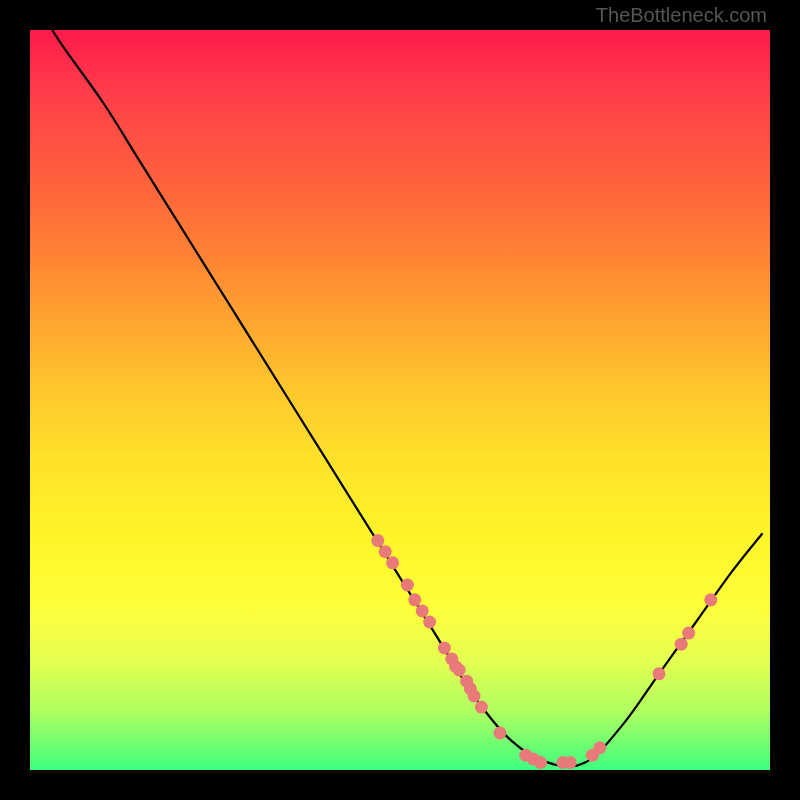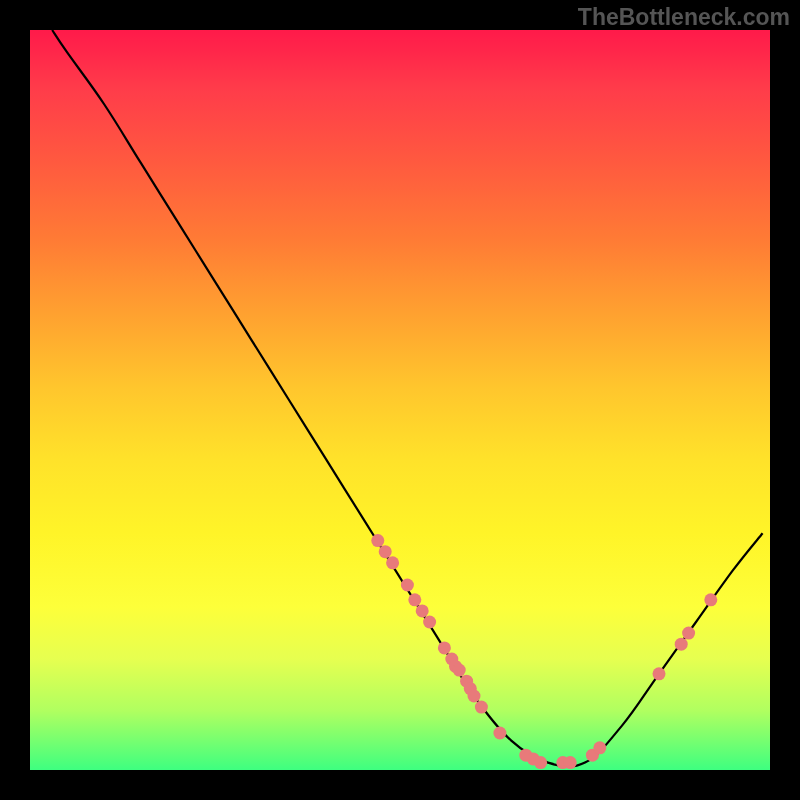--- a/index.html
+++ b/index.html
@@ -6,24 +6,24 @@
   body {
     width: 800px;
     height: 800px;
     background: #000;
     position: relative;
     font-family: Arial, sans-serif;
   }
   .watermark {
     position: absolute;
     top: 4px;
-    right: 10px;
+    right: 33px;
     color: #555;
-    font-size: 23px;
-    font-weight: bold;
+    font-size: 20px;
+    font-weight: normal;
     z-index: 10;
   }
   .plot-area {
     position: absolute;
     left: 30px;
     top: 30px;
     width: 740px;
     height: 740px;
     background: linear-gradient(to bottom,
       #ff1a4a 0%,

